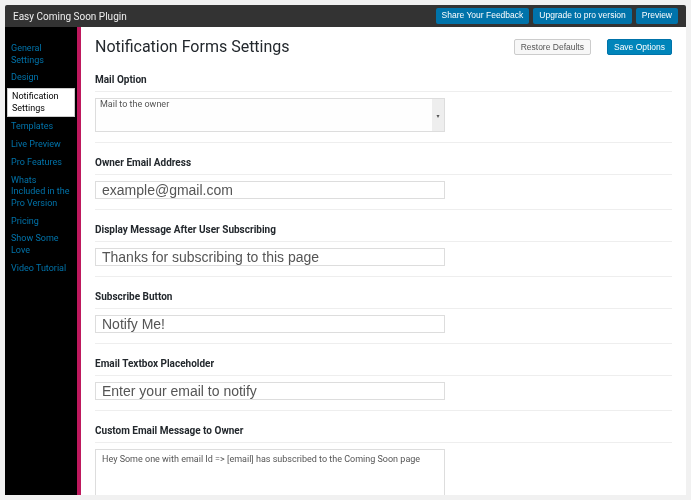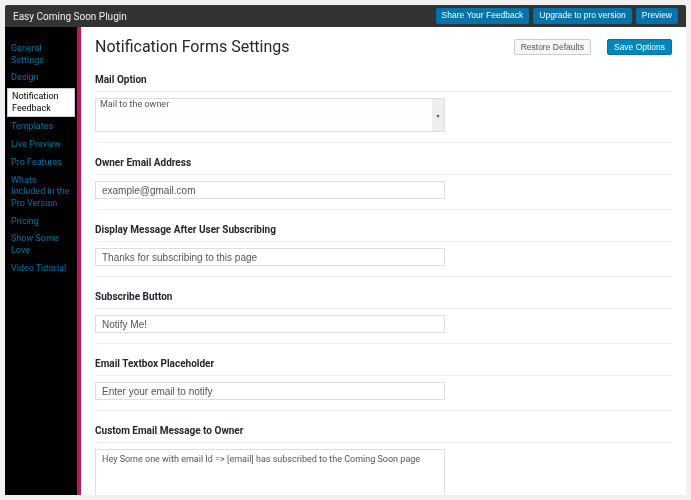--- a/index.html
+++ b/index.html
@@ -128,21 +128,21 @@
     right: 0; top: 0; bottom: 0;
     width: 12px;
     background: #eee;
     display:flex; align-items:center; justify-content:center;
     font-size:6px; color:#555;
   }
   .txt-in {
     width: 350px;
     height: 18px;
     border: 1px solid #ddd;
-    font-size: 10px;
+    font-size: 14px;
     padding: 0 6px;
     color: #555;
   }
   .txt-area {
     width: 350px;
     height: 58px;
     border: 1px solid #ddd;
     font-size: 9px;
     padding: 4px 6px;
     color: #555;
@@ -161,21 +161,21 @@
       <button class="hdr-btn">Share Your Feedback</button>
       <button class="hdr-btn">Upgrade to pro version</button>
       <button class="hdr-btn">Preview</button>
     </div>
   </div>
 
   <div class="body-row">
     <div class="sidebar">
       <a class="sb-item">General Settings</a>
       <a class="sb-item">Design</a>
-      <a class="sb-item active">Notification Feedback</a>
+      <a class="sb-item active">Notification Settings</a>
       <a class="sb-item">Templates</a>
       <a class="sb-item">Live Preview</a>
       <a class="sb-item">Pro Features</a>
       <a class="sb-item">Whats Included in the Pro Version</a>
       <a class="sb-item">Pricing</a>
       <a class="sb-item">Show Some Love</a>
       <a class="sb-item">Video Tutorial</a>
     </div>
 
     <div class="main">

